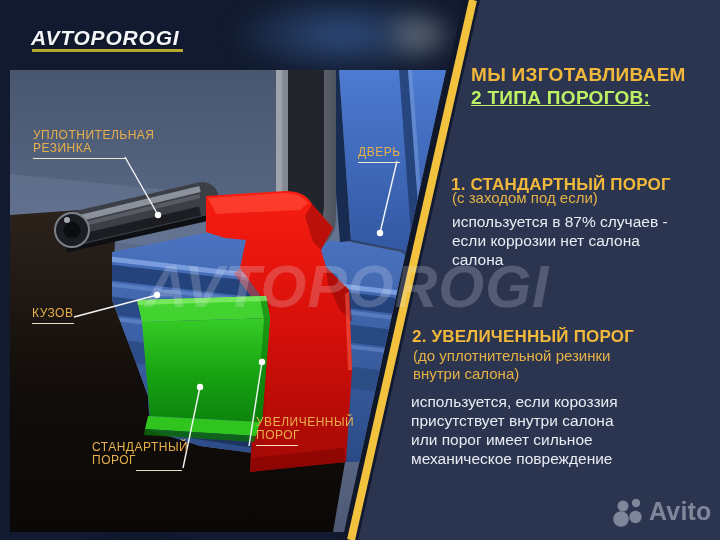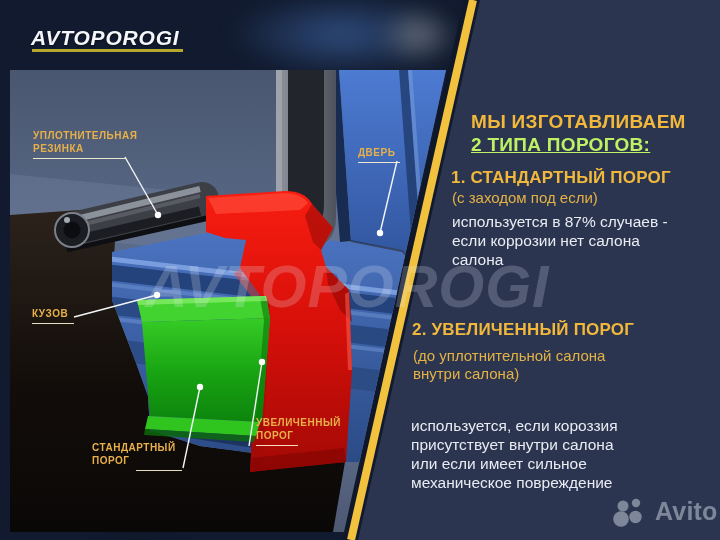--- a/index.html
+++ b/index.html
@@ -18,50 +18,50 @@
   .brand-underline{left:32px;top:49px;width:151px;height:3px;background:#b5a82c;z-index:5;}
   
   .photo{left:10px;top:70px;width:437px;height:462px;z-index:3;
          clip-path:polygon(0 0,436px 0,334px 462px,0 462px);}
   
   .watermark{left:145px;top:256px;z-index:4;font-size:59px;line-height:62px;font-weight:700;
              font-style:italic;letter-spacing:1px;white-space:nowrap;color:rgba(235,242,252,.21);
              pointer-events:none;}
   
   #leader-svg{left:0;top:0;z-index:5;pointer-events:none;}
-  .dlabel{z-index:6;font-size:10px;font-weight:700;letter-spacing:.5px;color:#e8b04a;
+  .dlabel{z-index:6;font-size:12px;font-weight:400;letter-spacing:.5px;color:#e8b04a;
           line-height:13px;text-transform:uppercase;}
   .dlabel .ul{height:1px;background:rgba(255,244,214,.9);margin-top:3px;}
   .lbl-seal{left:33px;top:129px;width:110px;}
   .lbl-seal .ul{width:92px;}
   .lbl-door{left:358px;top:146px;width:60px;}
   .lbl-door .ul{width:42px;}
   .lbl-body{left:32px;top:307px;width:60px;}
   .lbl-body .ul{width:42px;}
   .lbl-standard{left:92px;top:441px;width:90px;text-align:left;}
   .lbl-standard .ul{width:46px;margin-left:auto;}
   .lbl-enlarged{left:256px;top:416px;width:95px;}
   .lbl-enlarged .ul{width:42px;}
   
   .panel-text{z-index:5;color:#e9ecf2;}
   .hline{font-size:19px;font-weight:700;line-height:23px;letter-spacing:.3px;white-space:nowrap;}
   .gold{color:#f1b83b;}
   .white{color:#bef264;text-decoration:underline;}
-  .sec-title{font-size:17px;font-weight:700;letter-spacing:.2px;color:#f1b83b;white-space:nowrap;}
+  .sec-title{font-size:17px;font-weight:700;letter-spacing:.2px;color:#f1b83b;white-space:nowrap;margin-top:7px;}
   .sec-sub{font-size:15px;color:#e5b245;line-height:17.5px;white-space:nowrap;}
   .sec-body{font-size:15.5px;line-height:19px;color:#e9ecf2;white-space:nowrap;}
-  .pos-heading{left:471px;top:63px;margin-top:47px;}
+  .pos-heading{left:471px;top:63px;}
   .pos-s1-title{left:451px;top:168px;}
   .pos-s1-sub{left:452px;top:189px;}
   .pos-s1-body{left:452px;top:212px;}
   .pos-s2-title{left:412px;top:320px;text-align:right;}
   .pos-s2-sub{left:413px;top:347px;}
-  .pos-s2-body{left:411px;top:392px;margin-top:24px;}
-  
-  .avito{left:611px;top:495px;z-index:5;display:flex;align-items:center;gap:8px;}
+  .pos-s2-body{left:411px;top:392px;}
+  
+  .avito{left:611px;top:495px;z-index:5;display:flex;align-items:center;gap:2px;}
   .avito-word{font-size:25px;font-weight:700;color:#7e8799;line-height:33px;letter-spacing:.2px;}
 </style>
 </head>
 <body>
 
 <div class="blob blob1"></div>
 <div class="blob blob2"></div>
 <div class="blob blob3"></div>
 
 <svg id="divider-svg" class="abs" width="720" height="540">
@@ -236,27 +236,27 @@
   <div class="sec-sub">(с заходом под если)</div>
 </div>
 <div class="abs panel-text pos-s1-body">
   <div class="sec-body">используется в 87% случаев -</div>
   <div class="sec-body">если коррозии нет салона</div>
   <div class="sec-body">салона</div>
 </div>
 
 <div class="abs panel-text pos-s2-title sec-title">2. УВЕЛИЧЕННЫЙ ПОРОГ</div>
 <div class="abs panel-text pos-s2-sub">
-  <div class="sec-sub">(до уплотнительной салона</div>
+  <div class="sec-sub">(до уплотнительной резинки</div>
   <div class="sec-sub">внутри салона)</div>
 </div>
 <div class="abs panel-text pos-s2-body">
   <div class="sec-body">используется, если короззия</div>
   <div class="sec-body">присутствует внутри салона</div>
-  <div class="sec-body">или если имеет сильное</div>
+  <div class="sec-body">или порог имеет сильное</div>
   <div class="sec-body">механическое повреждение</div>
 </div>
 
 <div class="abs avito">
   <svg width="36" height="33" viewBox="0 0 36 33">
     <g fill="#7e8799">
       <circle cx="12" cy="11" r="5.5"></circle>
       <circle cx="25" cy="8" r="4.2"></circle>
       <circle cx="10" cy="24" r="7.8"></circle>
       <circle cx="24.5" cy="22" r="6.2"></circle>

